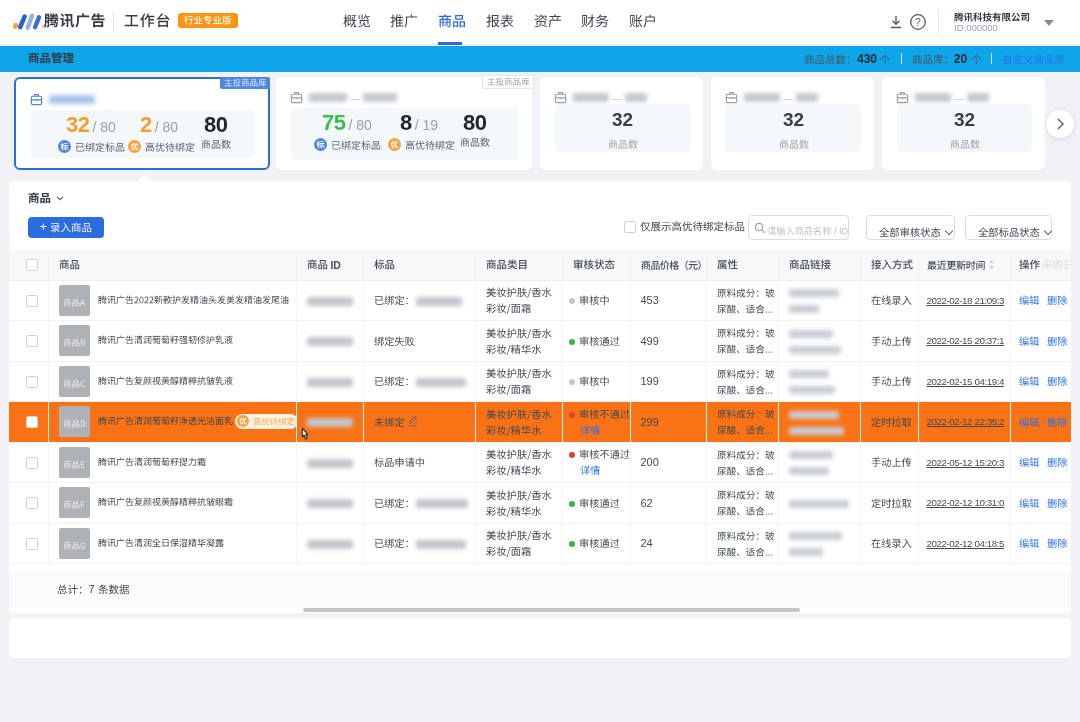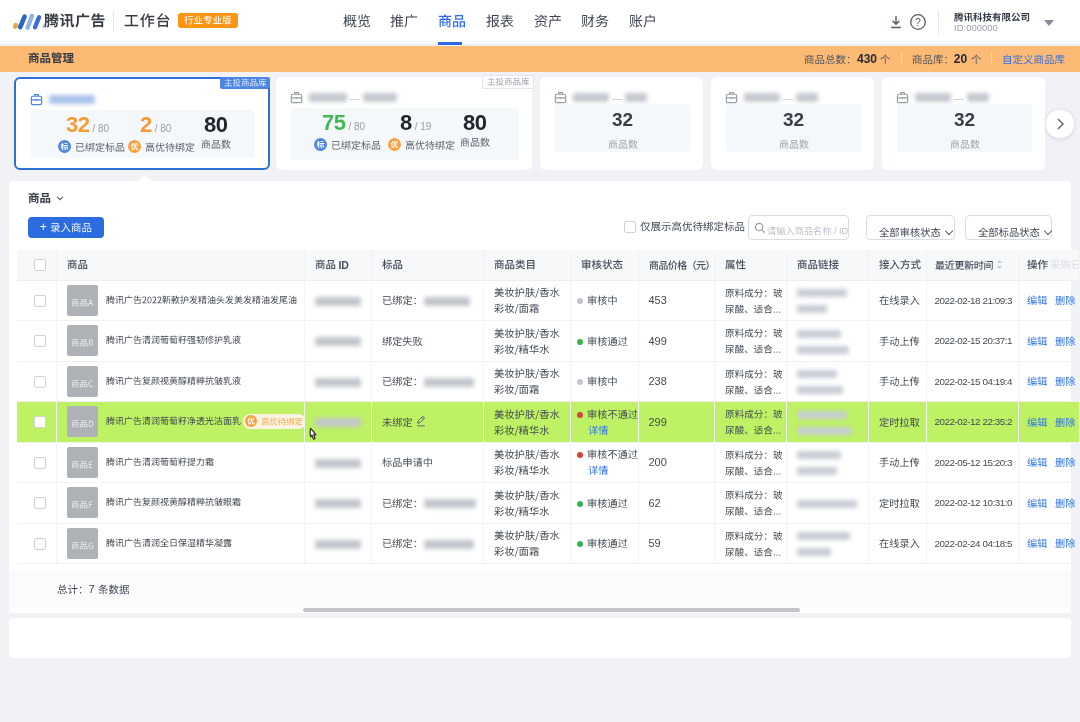--- a/index.html
+++ b/index.html
@@ -9,77 +9,77 @@
 .abs { position:absolute; font-size:0; }
 .header { position:absolute; left:0; top:0; width:1080px; height:45px; background:#fff;
   border-bottom:1px solid #ebedf0; }
 .hdiv { position:absolute; left:113px; top:12px; width:1px; height:20px; background:#e3e5e9; }
 .verbadge { position:absolute; left:178px; top:13px; background:#ff9312; border-radius:3px;
   padding:3px 6px 4px; font-size:0; }
 .underline { position:absolute; left:438px; top:42px; width:24px; height:3px; background:#2a6ae9; }
 .vdiv2 { position:absolute; left:938px; top:10px; width:1px; height:24px; background:#e3e5e9; }
 .tri { position:absolute; left:1044px; top:20px; width:0; height:0;
   border-left:5px solid transparent; border-right:5px solid transparent; border-top:6px solid #868c96; }
-.subbar { position:absolute; left:0; top:46px; width:1080px; height:26px; background:#fdba74; }
+.subbar { position:absolute; left:0; top:46px; width:1080px; height:26px; background:#0ea5e9; }
 .vsep { display:inline-block; width:1px; height:11px; background:#dcdfe3; margin:0 10px; vertical-align:-1px; }
 .card { position:absolute; top:77px; height:93px; background:#fff; border-radius:6px; }
 .card.sel { border:2px solid #2f6fd8; }
 .cardbadge { position:absolute; top:-2px; right:-2px; border-radius:2px; padding:2px 4px 3px; font-size:0; }
 .chead { position:absolute; left:14px; top:11px; height:14px; white-space:nowrap; }
 .dashsep { color:#c4c8cf; font-size:10px; margin:0 3px; }
 .cbox { position:absolute; left:15px; top:31px; right:13px; bottom:10px; background:#f5f8fb; border-radius:4px; }
 .bignum { font-size:22px; font-weight:bold; letter-spacing:-0.5px; }
-.den { font-size:10px; color:#9aa0a8; }
+.den { font-size:14px; color:#9aa0a8; }
 
 .blurname { display:inline-block; height:9px; border-radius:2px; filter:blur(2px);
   background:#c4c8cf; vertical-align:middle; }
 .chev { position:absolute; left:1046px; top:110px; width:28px; height:28px; border-radius:50%;
   background:#fff; box-shadow:0 1px 5px rgba(60,70,90,.15); }
 .panel { position:absolute; left:9px; top:181px; width:1062px; height:432px; background:#fff; border-radius:4px; }
 .notch { position:absolute; left:129px; top:-6px; width:0; height:0;
   border-left:7px solid transparent; border-right:7px solid transparent; border-bottom:6px solid #fff; }
 .btn { position:absolute; left:19px; top:36px; width:76px; height:21px; background:#2b6de0; border-radius:4px;
   text-align:center; padding-top:4px; color:#fff; font-size:12px; line-height:13px; }
 .fcb { position:absolute; width:12px; height:12px; border:1px solid #cfd3d9; border-radius:2px; background:#fff; }
 .sbox { position:absolute; left:739px; top:34px; width:101px; height:25px; border:1px solid #d9dce1;
   border-radius:4px; background:#fff; overflow:hidden; white-space:nowrap; }
 .drop { position:absolute; top:34px; height:25px; border:1px solid #d9dce1; border-radius:4px; background:#fff;
   padding:6px 0 0 12px; white-space:nowrap; }
 .dchev { display:inline-block; width:6px; height:6px; border-right:1.4px solid #5b626c;
   border-bottom:1.4px solid #5b626c; transform:rotate(45deg); vertical-align:2px; margin-left:5px; }
-table { position:absolute; left:8px; top:69px; width:1062px; border-collapse:collapse; table-layout:fixed;
+table { position:absolute; left:0; top:69px; width:1062px; border-collapse:collapse; table-layout:fixed;
   font-size:11px; }
 col.c0 { width:39px; } col.c1 { width:248px; } col.c2 { width:67px; } col.c3 { width:112px; }
 col.c4 { width:87px; } col.c5 { width:68px; } col.c6 { width:76px; } col.c7 { width:72px; }
 col.c8 { width:82px; } col.c9 { width:58px; } col.c10 { width:92px; } col.c11 { width:61px; }
 thead th { background:#f7f8fa; height:30px; text-align:left; padding:0 0 0 10px;
   border-bottom:1px solid #eceef1; border-right:1px solid #f0f2f4; white-space:nowrap; overflow:hidden; }
 thead th:last-child { border-right:none; }
 tbody td { height:40.5px; border-bottom:1px solid #f1f2f5; border-right:1px solid #f3f4f6;
   padding:0 6px 0 10px; overflow:hidden; white-space:nowrap; }
 tbody td:last-child { border-right:none; }
-tr.hov td { background:#bef264; }
+tr.hov td { background:#f97316; }
 td.two { line-height:16px; }
 td.st { padding-left:6px; }
 .cb { display:inline-block; width:12px; height:12px; border:1px solid #cfd3d9; border-radius:2px;
   background:#fff; vertical-align:middle; }
 .cbc { padding-left:17px !important; }
 .thumb { display:inline-block; width:31px; height:31px; background:#aeb1b6; border-radius:2px;
   text-align:center; vertical-align:middle; margin-right:8px; padding-top:11px; }
 .blur { display:inline-block; height:9px; border-radius:2px; filter:blur(2.2px); background:#c2c6cc;
   vertical-align:middle; margin-left:2px; }
 .blur.bl { background:#c8ccd4; height:8px; margin-left:0; }
 .dot { display:inline-block; width:6px; height:6px; border-radius:50%; margin-right:4px; }
 td.prod { position:relative; }
 .hotbadge { position:absolute; left:186px; top:12px; height:15px; background:#fdf3e3; border-radius:8px;
   padding:1px 3px 0 2px; filter:blur(0.5px); white-space:nowrap; }
 .cursor { position:absolute; left:2px; top:25px; }
 td.idc { position:relative; }
 td.num { font-size:11px; color:#434a54; }
-td.time { font-size:9.8px; letter-spacing:-0.45px; color:#434a54; padding-right:0; padding-left:8px; }
+td.time { font-size:9.8px; letter-spacing:-0.45px; color:#434a54; padding-right:0; padding-left:8px;text-decoration:underline; }
 td.op { padding-left:8px; }
 .sumrow { position:absolute; left:0; top:390px; width:1062px; height:37px; background:#fbfbfc;
   padding:12px 0 0 48px; font-size:11px; color:#3f4552; }
 .scrollbar { position:absolute; left:294px; top:427px; width:497px; height:4px; background:#c3c5c9; border-radius:2px; }
 .bottombox { position:absolute; left:9px; top:618px; width:1062px; height:40px; background:#fff; border-radius:4px; }
 .ghost { opacity:0.5; margin-left:2px; }
 </style>
 </head>
 <body>
 <svg width="0" height="0" style="position:absolute">
@@ -521,21 +521,21 @@
               <use href="#s0"></use>
             </svg><span class="blur" style="width:50px"></span></td>
 <td class="two"><svg width="65.8" height="8.2" overflow="visible">
               <use href="#s1"></use>
             </svg><br><svg width="45.2" height="8.2" overflow="visible">
               <use href="#s2"></use>
             </svg></td>
 <td class="two st"><span class="dot" style="background:#c3c7cd"></span><svg width="30.6" height="8.2" overflow="visible">
               <use href="#s5"></use>
             </svg></td>
-<td class="num">238</td>
+<td class="num">199</td>
 <td class="two"><svg width="57.6" height="7.7" overflow="visible">
               <use href="#s3"></use>
             </svg><br><svg width="56" height="7.7" overflow="visible">
               <use href="#s4"></use>
             </svg></td>
 <td class="two"><span class="blur bl" style="width:40px"></span><br><span class="blur bl" style="width:46px"></span></td>
 <td><svg width="40.8" height="8.2" overflow="visible">
               <use href="#s12"></use>
             </svg></td>
 <td class="time">2022-02-15 04:19:4</td>
@@ -681,31 +681,31 @@
               <use href="#s0"></use>
             </svg><span class="blur" style="width:50px"></span></td>
 <td class="two"><svg width="65.8" height="8.2" overflow="visible">
               <use href="#s1"></use>
             </svg><br><svg width="45.2" height="8.2" overflow="visible">
               <use href="#s2"></use>
             </svg></td>
 <td class="two st"><span class="dot" style="background:#3cb34a"></span><svg width="40.8" height="8.2" overflow="visible">
               <use href="#s11"></use>
             </svg></td>
-<td class="num">59</td>
+<td class="num">24</td>
 <td class="two"><svg width="57.6" height="7.7" overflow="visible">
               <use href="#s3"></use>
             </svg><br><svg width="56" height="7.7" overflow="visible">
               <use href="#s4"></use>
             </svg></td>
 <td class="two"><span class="blur bl" style="width:53px"></span><br><span class="blur bl" style="width:34px"></span></td>
 <td><svg width="40.8" height="8.2" overflow="visible">
               <use href="#s6"></use>
             </svg></td>
-<td class="time">2022-02-24 04:18:5</td>
+<td class="time">2022-02-12 04:18:5</td>
 <td class="op"><svg width="20.4" height="8.2" overflow="visible">
               <use href="#s7"></use>
             </svg><span style="display:inline-block;width:8px"></span><svg width="20.4" height="8.2" overflow="visible">
               <use href="#s8"></use>
             </svg></td>
 </tr>
     </tbody>
   </table>
   <div class="sumrow"><svg width="31.5" height="8.4" overflow="visible">
         <use href="#s26"></use>

